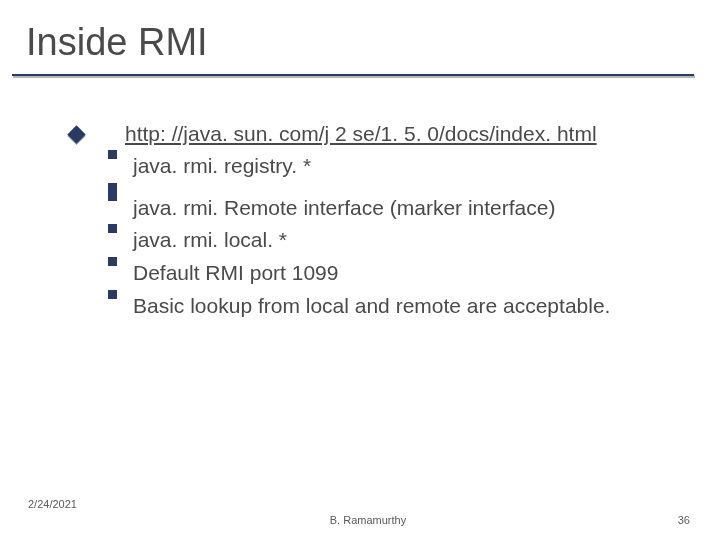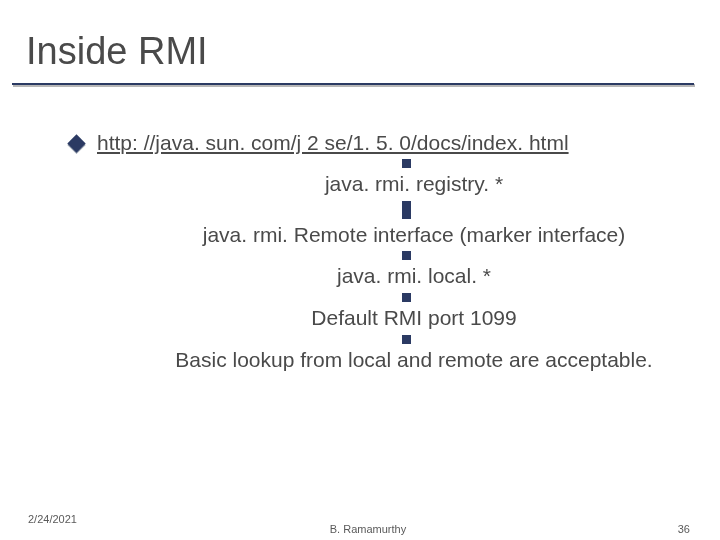--- a/index.html
+++ b/index.html
@@ -14,21 +14,20 @@
     overflow: hidden;
   }
   .slide {
     width: 720px;
     height: 540px;
     position: relative;
     box-sizing: border-box;
   }
   .title-row {
     padding: 22px 10px 0 26px;
-    margin-top: 9px;
   }
   .title {
     font-size: 38px;
     font-weight: 400;
     color: #4a4a4a;
     line-height: 1.1;
     font-family: Verdana, Geneva, sans-serif;
   }
   .title-underline {
     margin: 10px 0 0 12px;
@@ -53,26 +52,26 @@
     background: #2b3a63;
   }
   .content {
     padding: 40px 0 0 70px;
     font-size: 21px;
     line-height: 1.55;
   }
   .row-l1 {
     display: flex;
     align-items: center;
+    gap: 28px;
   }
   .row-l2 {
     display: flex;
-    align-items: center;
+    align-items: flex-start;
     padding-left: 38px;
-    flex-direction: column;
   }
   .bullet-diamond {
     width: 13px;
     height: 13px;
     flex: 0 0 13px;
     margin-right: 14px;
     background: #2b3a63;
     transform: rotate(45deg);
     box-shadow: 1px 1px 0 #9aa2b0;
   }
@@ -93,21 +92,21 @@
     left: 0;
     bottom: 14px;
     width: 720px;
     font-size: 11px;
     color: #5a5a5a;
     font-family: Verdana, Geneva, sans-serif;
   }
   .footer .date {
     position: absolute;
     left: 28px;
-    bottom: 10px;
+    bottom: 16px;
   }
   .footer .author {
     position: absolute;
     left: 16px;
     right: 0;
     bottom: 0;
     text-align: center;
   }
   .footer .page {
     position: absolute;

